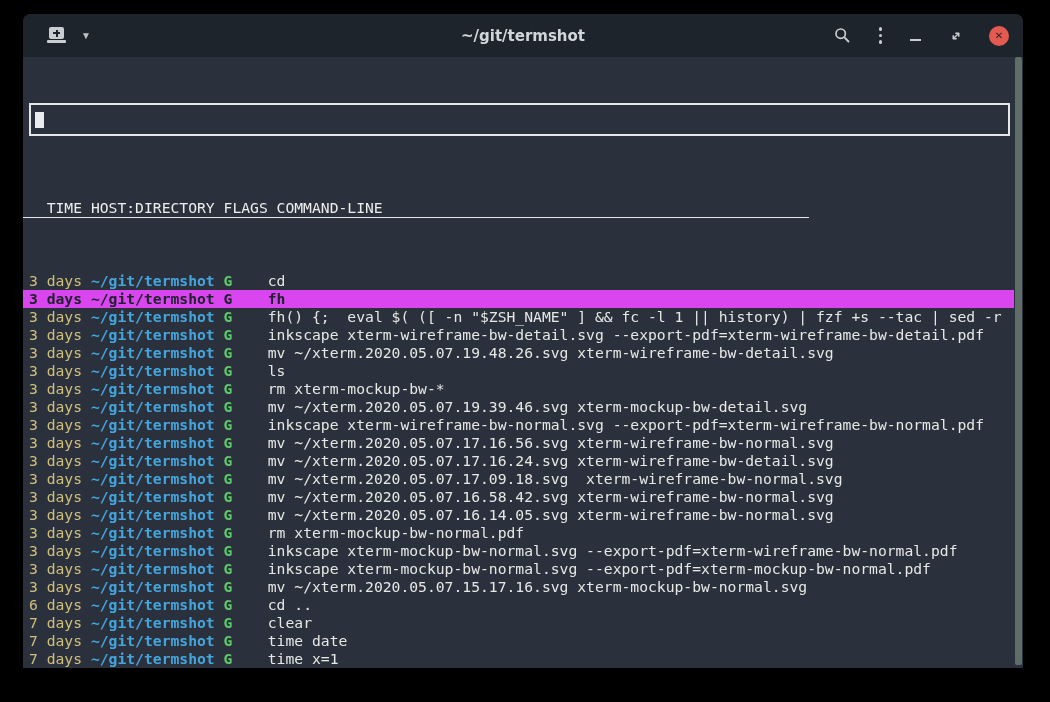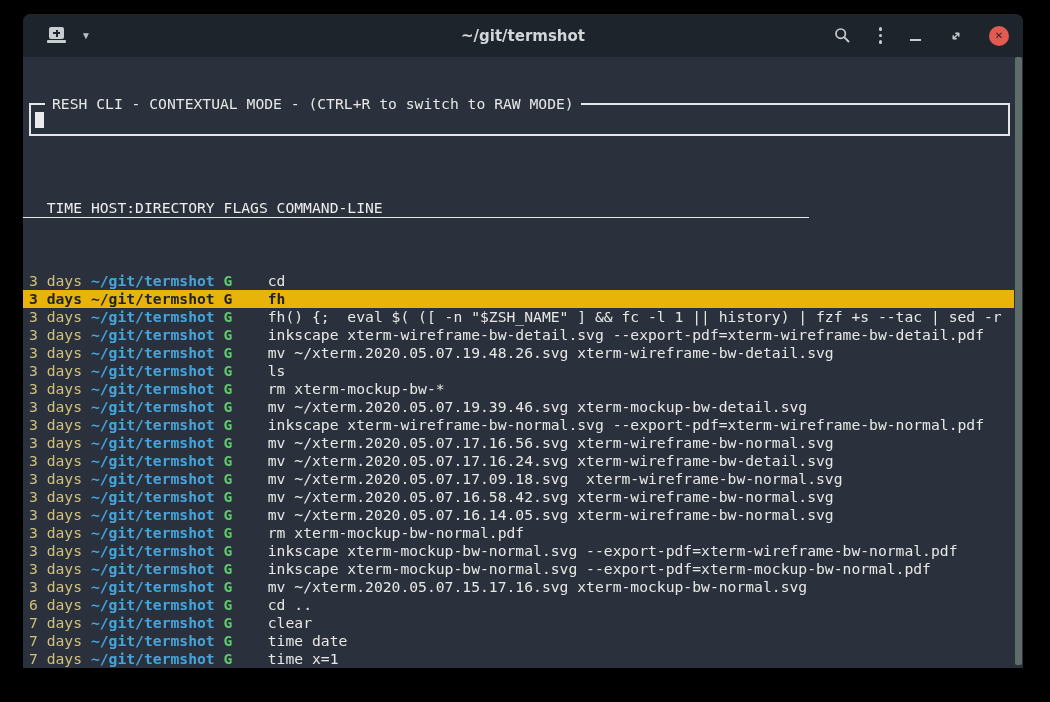--- a/index.html
+++ b/index.html
@@ -45,21 +45,21 @@
 
   .thead { margin-top:9px; padding-left:6px; width:786px; height:19px;
            border-bottom:1px solid #e4e7ea; color:#eceded; }
 
   .rows { width:991px; }
   .trow { height:18px; padding-left:6px; width:991px; overflow:hidden; }
   .c-time { color:#d1c079; }
   .c-host { color:#44a5dc; font-weight:bold; }
   .c-flag { color:#5dc96b; font-weight:bold; }
   .c-cmd  { color:#e7e8e6; }
-  .trow.selected { background:#eab308; }
+  .trow.selected { background:#d946ef; }
   .trow.selected .c-time, .trow.selected .c-host, .trow.selected .c-flag, .trow.selected .c-cmd
         { color:#1d222b; font-weight:bold; }
 
   .scrollbar { position:absolute; top:43px; right:1px; bottom:3px; width:7px;
                background:#5f6d68; border-radius:2px; }
 </style>
 </head>
 <body>
 
 <div class="stage">
@@ -101,21 +101,20 @@
           </svg>
         </button>
         <button class="closebtn">
           <span>✕</span>
         </button>
       </div>
     </div>
 
     <div class="terminal">
       <div class="resh-box">
-        <span class="box-title">RESH CLI - CONTEXTUAL MODE - (CTRL+R to switch to RAW MODE)</span>
         <span class="cursor"></span>
       </div>
 
       <div class="thead">  TIME HOST:DIRECTORY FLAGS COMMAND-LINE</div>
 
       <div class="rows"><div class="trow"><span class="c-time">3 days</span> <span class="c-host">~/git/termshot</span> <span class="c-flag">G</span>    <span class="c-cmd">cd</span></div><div class="trow selected"><span class="c-time">3 days</span> <span class="c-host">~/git/termshot</span> <span class="c-flag">G</span>    <span class="c-cmd">fh</span></div><div class="trow"><span class="c-time">3 days</span> <span class="c-host">~/git/termshot</span> <span class="c-flag">G</span>    <span class="c-cmd">fh() {;  eval $( ([ -n "$ZSH_NAME" ] &amp;&amp; fc -l 1 || history) | fzf +s --tac | sed -r</span></div><div class="trow"><span class="c-time">3 days</span> <span class="c-host">~/git/termshot</span> <span class="c-flag">G</span>    <span class="c-cmd">inkscape xterm-wireframe-bw-detail.svg --export-pdf=xterm-wireframe-bw-detail.pdf</span></div><div class="trow"><span class="c-time">3 days</span> <span class="c-host">~/git/termshot</span> <span class="c-flag">G</span>    <span class="c-cmd">mv ~/xterm.2020.05.07.19.48.26.svg xterm-wireframe-bw-detail.svg</span></div><div class="trow"><span class="c-time">3 days</span> <span class="c-host">~/git/termshot</span> <span class="c-flag">G</span>    <span class="c-cmd">ls</span></div><div class="trow"><span class="c-time">3 days</span> <span class="c-host">~/git/termshot</span> <span class="c-flag">G</span>    <span class="c-cmd">rm xterm-mockup-bw-*</span></div><div class="trow"><span class="c-time">3 days</span> <span class="c-host">~/git/termshot</span> <span class="c-flag">G</span>    <span class="c-cmd">mv ~/xterm.2020.05.07.19.39.46.svg xterm-mockup-bw-detail.svg</span></div><div class="trow"><span class="c-time">3 days</span> <span class="c-host">~/git/termshot</span> <span class="c-flag">G</span>    <span class="c-cmd">inkscape xterm-wireframe-bw-normal.svg --export-pdf=xterm-wireframe-bw-normal.pdf</span></div><div class="trow"><span class="c-time">3 days</span> <span class="c-host">~/git/termshot</span> <span class="c-flag">G</span>    <span class="c-cmd">mv ~/xterm.2020.05.07.17.16.56.svg xterm-wireframe-bw-normal.svg</span></div><div class="trow"><span class="c-time">3 days</span> <span class="c-host">~/git/termshot</span> <span class="c-flag">G</span>    <span class="c-cmd">mv ~/xterm.2020.05.07.17.16.24.svg xterm-wireframe-bw-detail.svg</span></div><div class="trow"><span class="c-time">3 days</span> <span class="c-host">~/git/termshot</span> <span class="c-flag">G</span>    <span class="c-cmd">mv ~/xterm.2020.05.07.17.09.18.svg  xterm-wireframe-bw-normal.svg</span></div><div class="trow"><span class="c-time">3 days</span> <span class="c-host">~/git/termshot</span> <span class="c-flag">G</span>    <span class="c-cmd">mv ~/xterm.2020.05.07.16.58.42.svg xterm-wireframe-bw-normal.svg</span></div><div class="trow"><span class="c-time">3 days</span> <span class="c-host">~/git/termshot</span> <span class="c-flag">G</span>    <span class="c-cmd">mv ~/xterm.2020.05.07.16.14.05.svg xterm-wireframe-bw-normal.svg</span></div><div class="trow"><span class="c-time">3 days</span> <span class="c-host">~/git/termshot</span> <span class="c-flag">G</span>    <span class="c-cmd">rm xterm-mockup-bw-normal.pdf</span></div><div class="trow"><span class="c-time">3 days</span> <span class="c-host">~/git/termshot</span> <span class="c-flag">G</span>    <span class="c-cmd">inkscape xterm-mockup-bw-normal.svg --export-pdf=xterm-wireframe-bw-normal.pdf</span></div><div class="trow"><span class="c-time">3 days</span> <span class="c-host">~/git/termshot</span> <span class="c-flag">G</span>    <span class="c-cmd">inkscape xterm-mockup-bw-normal.svg --export-pdf=xterm-mockup-bw-normal.pdf</span></div><div class="trow"><span class="c-time">3 days</span> <span class="c-host">~/git/termshot</span> <span class="c-flag">G</span>    <span class="c-cmd">mv ~/xterm.2020.05.07.15.17.16.svg xterm-mockup-bw-normal.svg</span></div><div class="trow"><span class="c-time">6 days</span> <span class="c-host">~/git/termshot</span> <span class="c-flag">G</span>    <span class="c-cmd">cd ..</span></div><div class="trow"><span class="c-time">7 days</span> <span class="c-host">~/git/termshot</span> <span class="c-flag">G</span>    <span class="c-cmd">clear</span></div><div class="trow"><span class="c-time">7 days</span> <span class="c-host">~/git/termshot</span> <span class="c-flag">G</span>    <span class="c-cmd">time date</span></div><div class="trow"><span class="c-time">7 days</span> <span class="c-host">~/git/termshot</span> <span class="c-flag">G</span>    <span class="c-cmd">time x=1</span></div></div>
 
       
 
       

